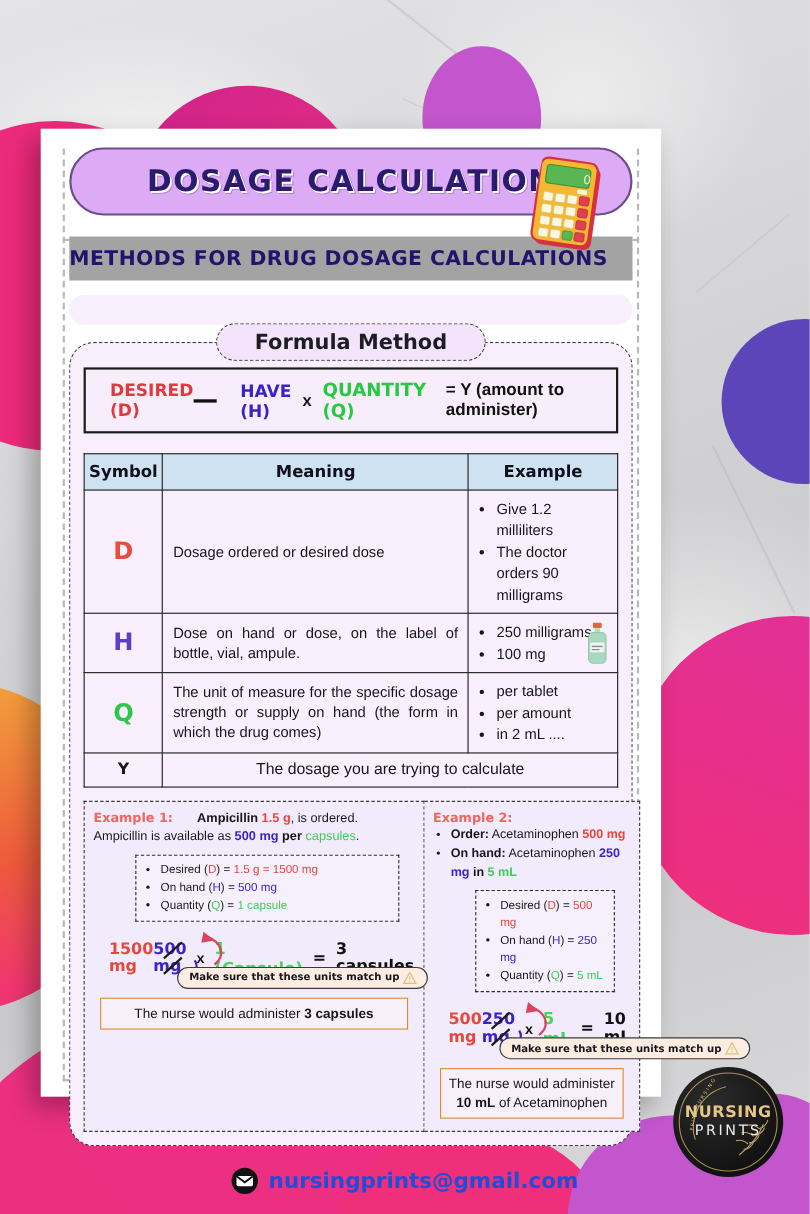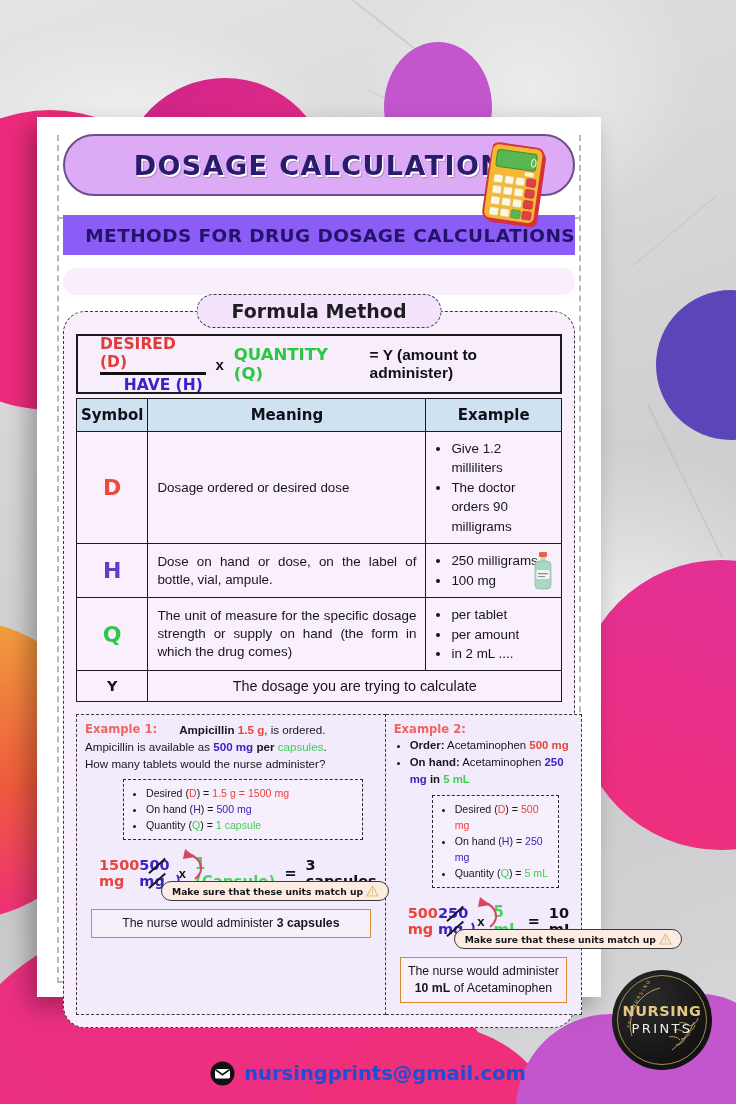--- a/index.html
+++ b/index.html
@@ -85,22 +85,22 @@
     text-shadow: 1.5px 1.5px 0 #ffffff, 2.5px 2.5px 0 rgba(120,90,160,.45);
     font-family: "DejaVu Sans", sans-serif;
   }
 
   
   .calc { position: absolute; right: 28px; top: 13px;
           width: 62px; height: 84px; transform: rotate(12deg); z-index: 3; }
 
   
   .subtitle-bar {
-    margin-top: 8px; height: 40px; background: #8b5cf6;
-    display: flex; align-items: center; justify-content: flex-end;
+    margin-top: 8px; height: 40px; background: #a3a3a3;
+    display: flex; align-items: center; justify-content: flex-start;
   }
   .subtitle-text {
     font-size: 18.5px; font-weight: bold; color: #23136b;
     letter-spacing: .4px; font-family: "DejaVu Sans", sans-serif;
   }
 
   
   .intro {
     margin-top: 13px; background: #f8eefc; border-radius: 16px;
     padding: 13px 15px 14px 15px;
@@ -124,33 +124,33 @@
     top: -18px; padding: 5px 34px;
     background: #f4e4fb; border: 1.6px dashed #3a3a3a; border-radius: 20px;
     font-size: 19px; font-weight: bold; color: #1d1d22;
     font-family: "DejaVu Sans", sans-serif; white-space: nowrap;
   }
   .formula-box {
     border: 2px solid #1a1a1a; background: #f8edfb;
     height: 60px; display: flex; align-items: center;
     padding-left: 22px; gap: 10px;
   }
-  .frac { display: inline-flex; flex-direction: column; align-items: center; }
+  .frac { display: inline-flex; flex-direction: row; align-items: center; }
   .frac .num { font-size: 15.5px; font-weight: bold; color: #e03b3b;
                font-family: "DejaVu Sans", sans-serif; padding-bottom: 1px; }
   .frac .bar { width: 100%; height: 3px; background: #111; }
   .frac .den { font-size: 15.5px; font-weight: bold; color: #3a23c4;
                font-family: "DejaVu Sans", sans-serif; padding-top: 1px; margin-left: 21px; }
   .fx { font-size: 15px; font-weight: bold; color: #111; }
   .fq { font-size: 16.5px; font-weight: bold; color: #26c93f;
         font-family: "DejaVu Sans", sans-serif; }
   .fy { font-size: 15.5px; font-weight: bold; color: #111; }
 
   
-  table.sym { width: 100%; border-collapse: collapse; margin-top: 4px; }
+  table.sym { width: 100%; border-collapse: collapse; margin-top: 18px; }
   table.sym th, table.sym td { border: 1.7px solid #1a1a1a; }
   table.sym th {
     background: #cfe2f1; font-size: 15px; color: #10101a;
     padding: 7px 4px; font-family: "DejaVu Sans", sans-serif;
   }
   table.sym td { background: #faeffd; padding: 7px 9px; vertical-align: middle; }
   .col-sym { width: 66px; }
   .col-mean { width: 278px; }
   .sym-letter { font-size: 22px; font-weight: bold; text-align: center;
                 font-family: "DejaVu Sans", sans-serif; }
@@ -394,21 +394,20 @@
       </table>
 
       <div class="examples">
 
         <div class="ex-box">
           <div class="ex-head-1">
             <span class="ex-title">Example 1:</span>
             <span class="ex-line"><b>Ampicillin</b> <span class="redb">1.5 g</span><span>, is ordered.</span></span>
           </div>
           <div class="ex-line"><span>Ampicillin is available as </span><span class="blub">500 mg</span><b> per </b><span class="grn">capsules</span><span>.</span></div>
-          <div class="ex-line">How many tablets would the nurse administer?</div>
 
           <div class="given-box">
             <ul>
               <li><span>Desired (</span><span class="red">D</span><span>) = </span><span class="red">1.5 g = 1500 mg</span></li>
               <li><span>On hand (</span><span class="blu">H</span><span>) = </span><span class="blu">500 mg</span></li>
               <li><span>Quantity (</span><span class="grn">Q</span><span>) = </span><span class="grn">1 capsule</span></li>
             </ul>
           </div>
 
           <div class="calcrow">

